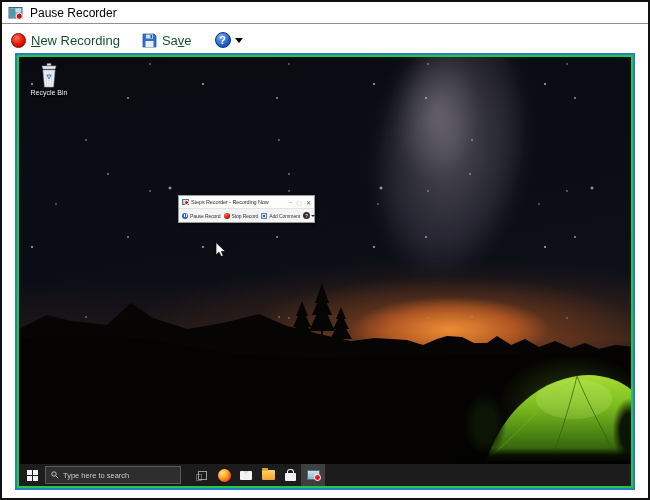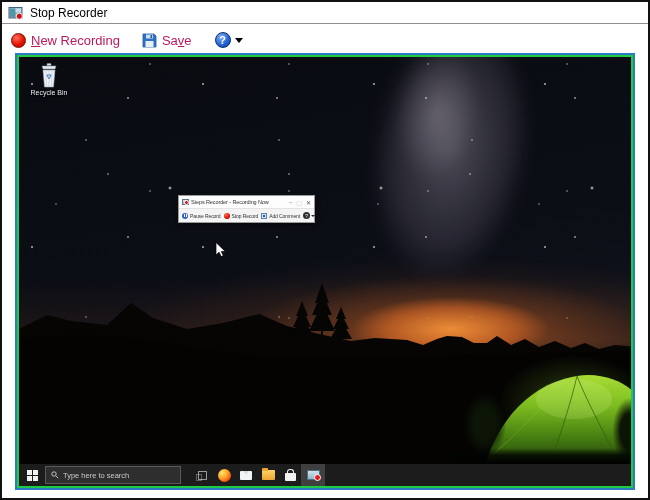--- a/index.html
+++ b/index.html
@@ -9,21 +9,21 @@
   
   .titlebar { position:absolute; left:0; top:0; width:100%; height:22px; background:#fff;
               border-bottom:1px solid #8f8f8f; display:flex; align-items:center; padding-left:6px; }
   .app-icon { width:16px; height:16px; margin-right:6px; }
   .title-text { font-size:12px; color:#000; }
 
   
   .toolbar { position:absolute; left:0; top:23px; width:100%; height:30px; background:#fff;
              display:flex; align-items:center; padding-left:4px; }
   .tb-btn { display:flex; align-items:center; gap:5px; padding:3px 5px; cursor:default;
-            font-size:13px; color:#be185d; }
+            font-size:13px; color:#14532d; }
   .accel { text-decoration:underline; }
   .rec-circle { width:15px; height:15px; border-radius:50%;
                 background:radial-gradient(circle at 35% 30%, #ff6f5e, #e51400 55%, #960800);
                 border:1px solid #7e0a00; }
   .save-icon { width:15px; height:15px; }
   .help-btn { display:flex; align-items:center; gap:4px; margin-left:14px; padding:3px 4px; }
   .help-circle { width:16px; height:16px; border-radius:50%; color:#fff; font-size:11px; font-weight:bold;
                  display:flex; align-items:center; justify-content:center;
                  background:radial-gradient(circle at 35% 28%, #7fb0f4, #2160d2 60%, #123f9d);
                  border:1px solid #0e3170; }
@@ -142,21 +142,21 @@
 
 <div class="window">
 
   <div class="titlebar">
     <svg class="app-icon" viewBox="0 0 16 16">
       <rect x="1" y="2.5" width="13" height="10.5" fill="#9dbdd4" stroke="#44617c" stroke-width="1"></rect>
       <rect x="2" y="3.5" width="5.5" height="8.5" fill="#4f98a6"></rect>
       <rect x="7.5" y="3.5" width="5.5" height="3.5" fill="#c6dcea"></rect>
       <circle cx="11.3" cy="11.2" r="3.1" fill="#c81414" stroke="#fff" stroke-width="0.9"></circle>
     </svg>
-    <span class="title-text">Stop Recorder</span>
+    <span class="title-text">Pause Recorder</span>
   </div>
 
   <div class="toolbar">
     <div class="tb-btn">
       <span class="rec-circle"></span>
       <span><span class="accel">N</span><span>ew Recording</span></span>
     </div>
     <div class="tb-btn" style="margin-left:12px;">
       <svg class="save-icon" viewBox="0 0 15 15">
         <path d="M1,1 L12,1 L14,3 L14,14 L1,14 Z" fill="#2f6fc6" stroke="#1f5aa8" stroke-width="0.8"></path>

